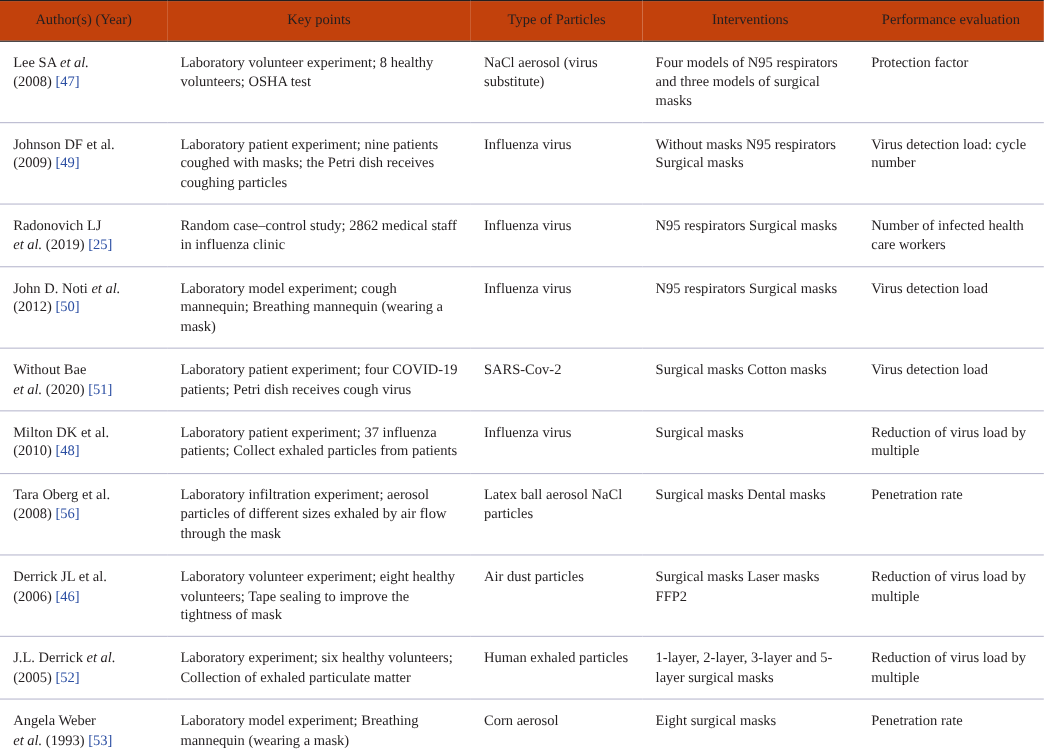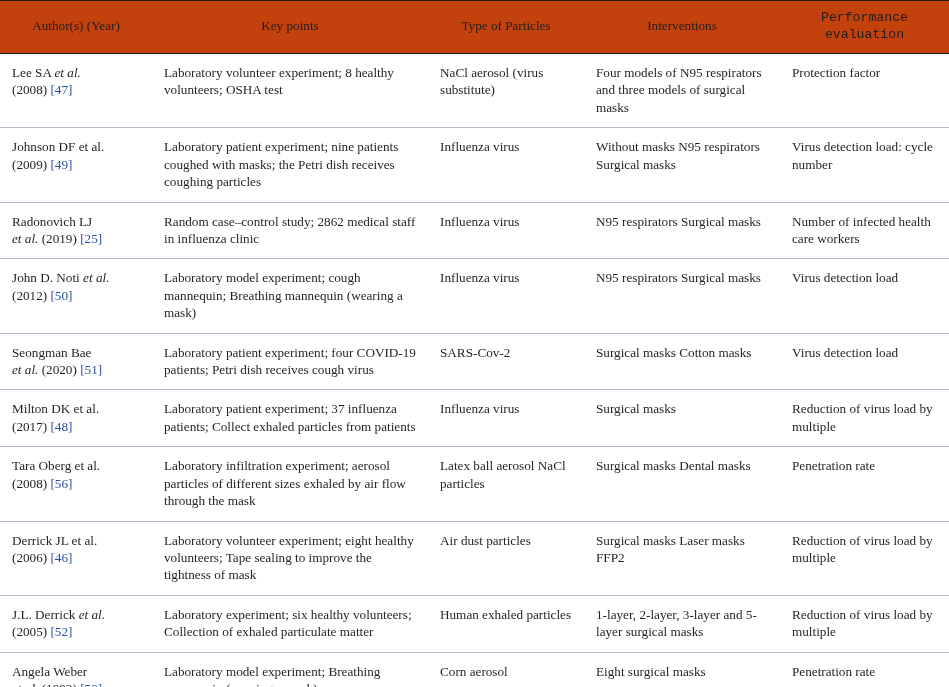--- a/index.html
+++ b/index.html
@@ -52,21 +52,21 @@
   col.c-perf   { width: 169px; }
 
   .cell-author { }
   .cell-key { }
   .cell-type { }
   .cell-inter { }
   .cell-perf { }
 
   .ital { font-style: italic; }
   .ref { color: #2b4ea2; margin-top: 15px; }
-  .hdr-perf { line-height: 1.2; font-family: Liberation Mono, monospace; }
+  .hdr-perf { line-height: 1.2; }
 </style>
 </head>
 <body>
 
 <div class="table-wrap">
   <table class="study-table">
     <colgroup>
       <col class="c-author">
       <col class="c-key">
       <col class="c-type">
@@ -110,29 +110,29 @@
 
       <tr>
         <td class="cell-author"><span>John D. Noti</span> <span class="ital">et al.</span><br><span>(2012)</span> <span class="ref">[50]</span></td>
         <td class="cell-key">Laboratory model experiment; cough mannequin; Breathing mannequin (wearing a mask)</td>
         <td class="cell-type">Influenza virus</td>
         <td class="cell-inter">N95 respirators Surgical masks</td>
         <td class="cell-perf">Virus detection load</td>
       </tr>
 
       <tr>
-        <td class="cell-author"><span>Seongman Bae</span><br><span class="ital">et al.</span> <span>(2020)</span> <span class="ref">[51]</span></td>
+        <td class="cell-author"><span>Without Bae</span><br><span class="ital">et al.</span> <span>(2020)</span> <span class="ref">[51]</span></td>
         <td class="cell-key">Laboratory patient experiment; four COVID-19 patients; Petri dish receives cough virus</td>
         <td class="cell-type">SARS-Cov-2</td>
         <td class="cell-inter">Surgical masks Cotton masks</td>
         <td class="cell-perf">Virus detection load</td>
       </tr>
 
       <tr>
-        <td class="cell-author"><span>Milton DK et al.</span><br><span>(2017)</span> <span class="ref">[48]</span></td>
+        <td class="cell-author"><span>Milton DK et al.</span><br><span>(2010)</span> <span class="ref">[48]</span></td>
         <td class="cell-key">Laboratory patient experiment; 37 influenza patients; Collect exhaled particles from patients</td>
         <td class="cell-type">Influenza virus</td>
         <td class="cell-inter">Surgical masks</td>
         <td class="cell-perf">Reduction of virus load by multiple</td>
       </tr>
 
       <tr>
         <td class="cell-author"><span>Tara Oberg et al.</span><br><span>(2008)</span> <span class="ref">[56]</span></td>
         <td class="cell-key">Laboratory infiltration experiment; aerosol particles of different sizes exhaled by air flow through the mask</td>
         <td class="cell-type">Latex ball aerosol NaCl particles</td>

